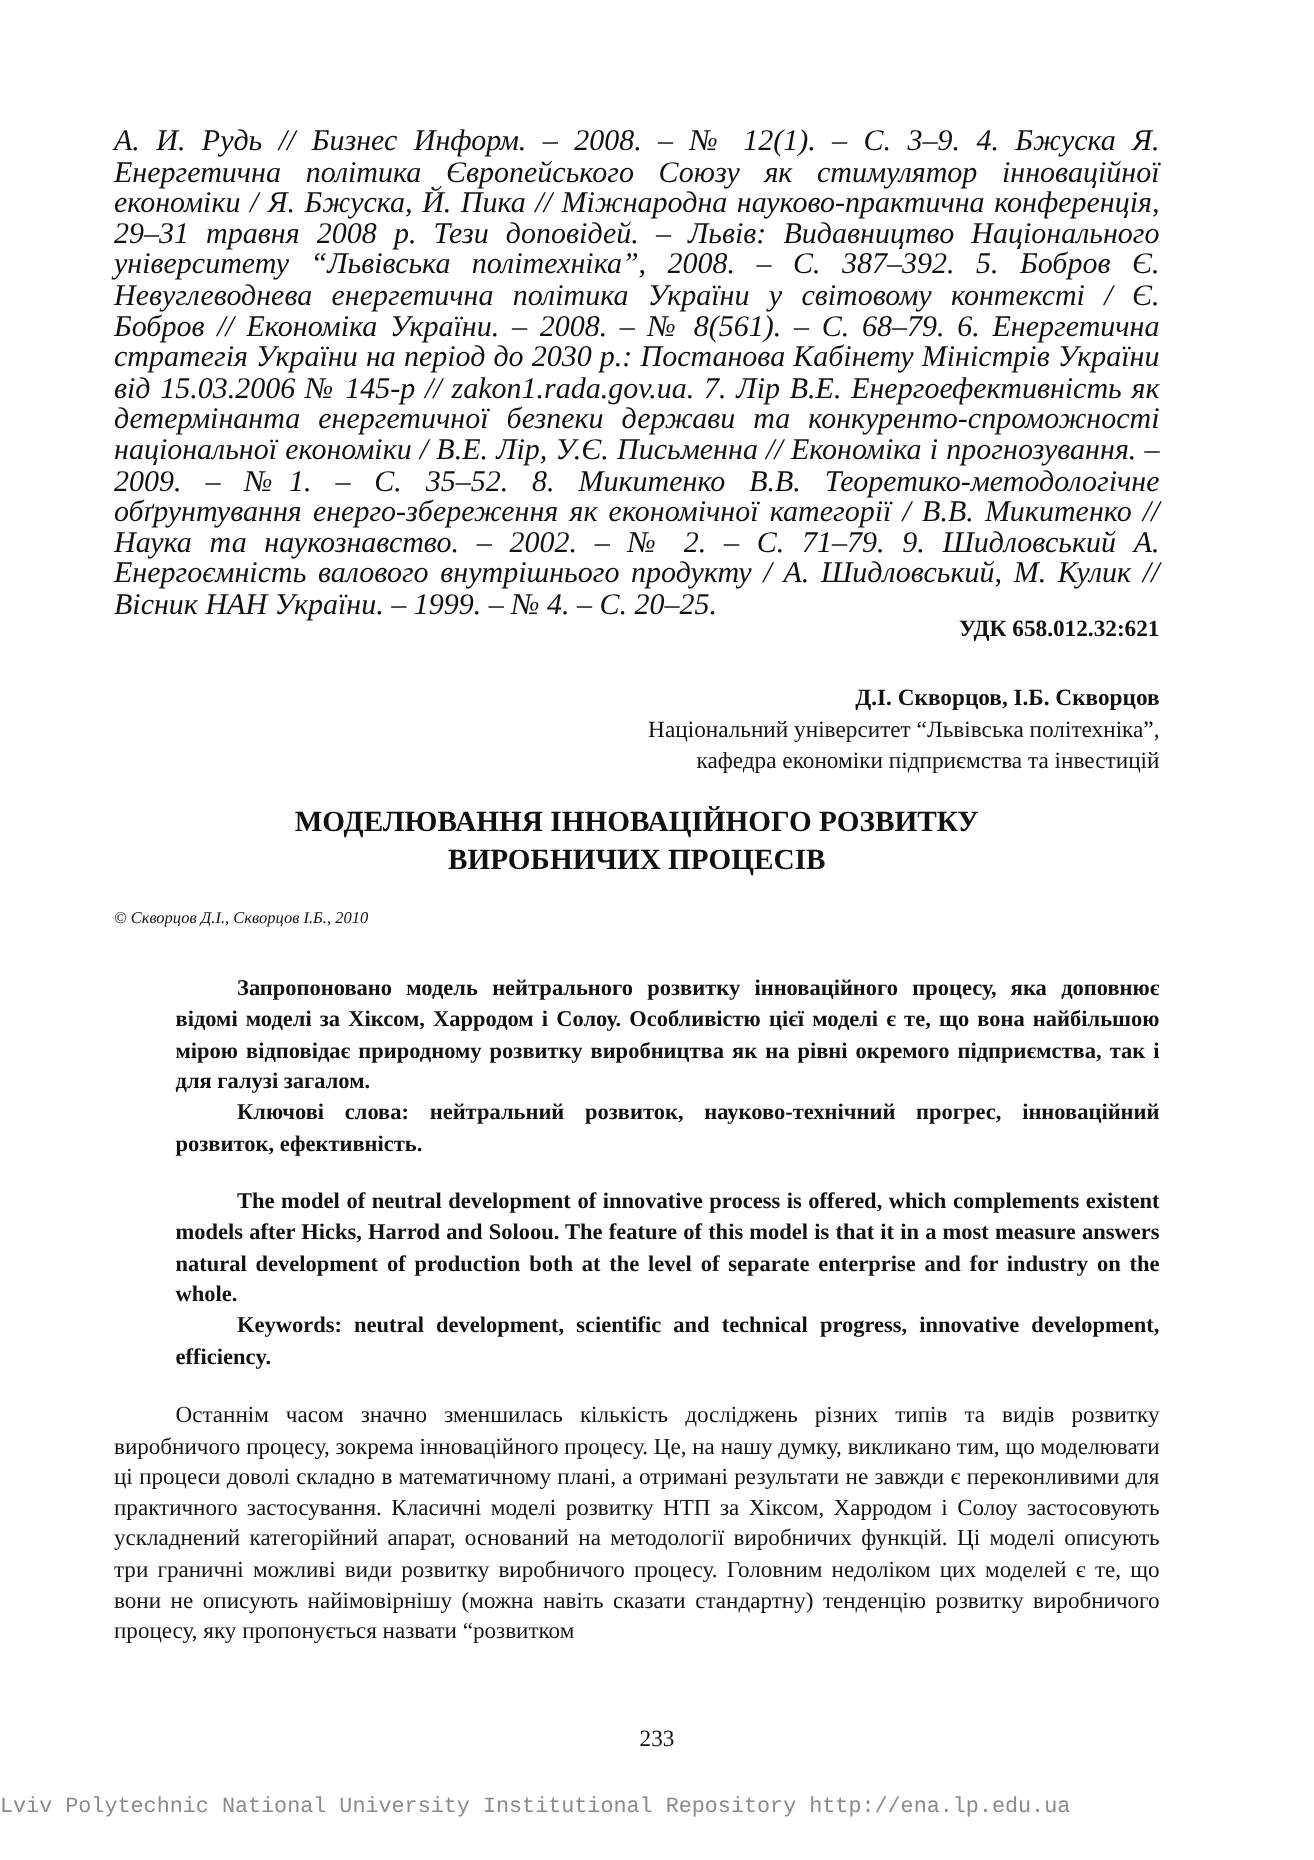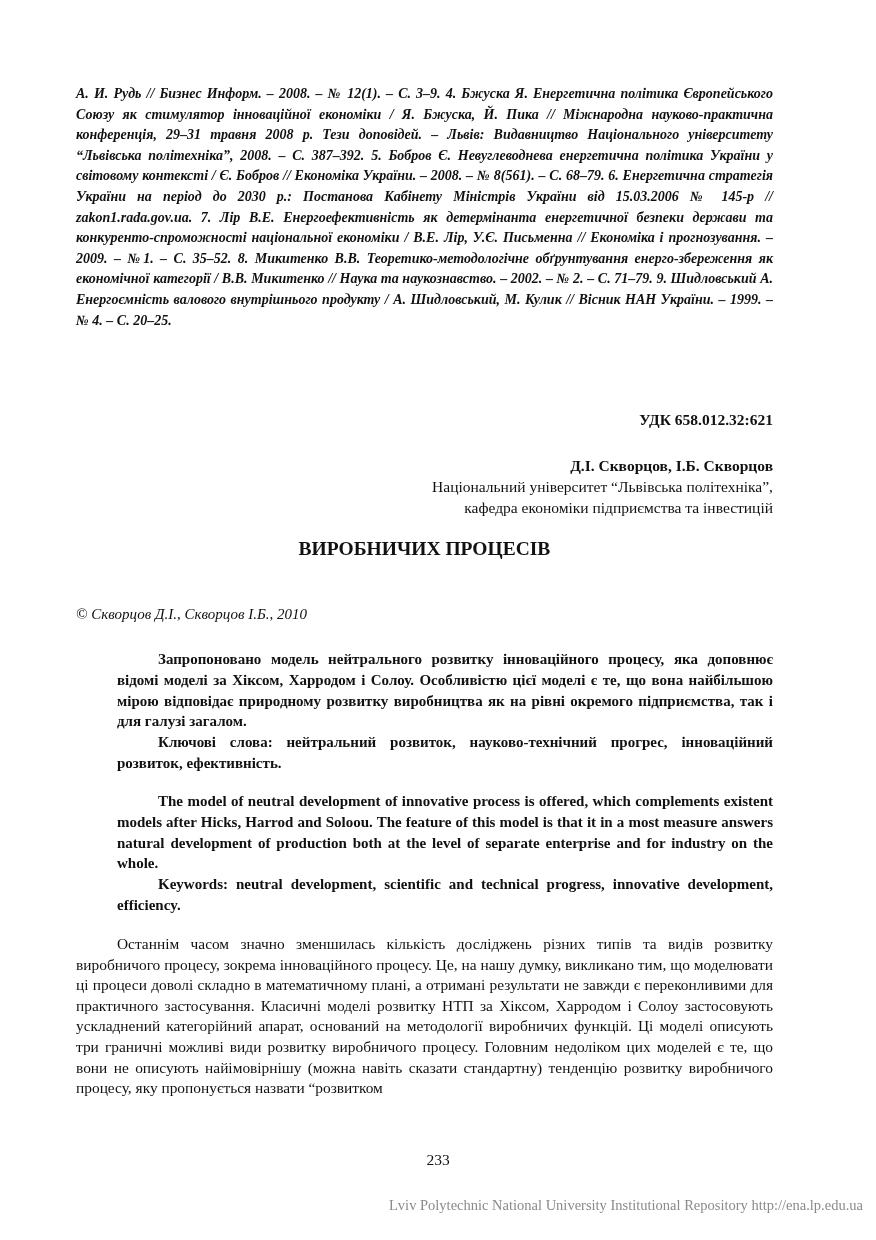--- a/index.html
+++ b/index.html
@@ -1,49 +1,50 @@
 <!DOCTYPE html>
 <html><head>
 <meta charset="utf-8">
 <style>
   html, body { margin: 0; padding: 0; background: #ffffff; }
   body { width: 876px; height: 1240px; position: relative; overflow: hidden; color: #111; }
   .page { position: absolute; left: 76px; top: 84px; width: 697px; font-family: "Liberation Serif", serif; }
-  .refs { font-style: italic; font-size: 14px; line-height: 20.6px; text-align: justify; margin: 0; font-weight: bold; }
+  .refs { font-style: italic; font-size: 20px; line-height: 20.6px; text-align: justify; margin: 0; }
   .udk { position: absolute; left: 76px; top: 411px; width: 697px; text-align: right; font-family: "Liberation Serif", serif; font-weight: bold; font-size: 15.5px; }
   .authors { position: absolute; left: 76px; top: 455px; width: 697px; text-align: right; font-family: "Liberation Serif", serif; font-size: 15.5px; line-height: 21px; }
   .authors .names { font-weight: bold; text-align: right; }
   .title { position: absolute; left: 76px; top: 536px; width: 697px; text-align: center; font-family: "Liberation Serif", serif; font-weight: bold; font-size: 19.5px; line-height: 25px; }
-  .copyright { position: absolute; left: 76px; top: 606px; font-family: "Liberation Serif", serif; font-style: italic; font-size: 15px; }
+  .copyright { position: absolute; left: 76px; top: 606px; font-family: "Liberation Serif", serif; font-style: italic; font-size: 11px; }
   .abstract { position: absolute; left: 117px; width: 656px; font-family: "Liberation Serif", serif; font-weight: bold; font-size: 15px; line-height: 20.8px; text-align: justify; }
   .abstract p { margin: 0; text-indent: 41px; }
   .abs-ua { top: 649px; }
   .abs-en { top: 791px; }
   .section { position: absolute; left: 76px; top: 934px; width: 697px; font-family: "Liberation Serif", serif; }
   .section h2 { margin: 0; text-align: center; font-size: 15.5px; font-weight: bold; line-height: 20px; }
   .section p { margin: 0; font-size: 15.4px; line-height: 20.6px; text-align: justify; text-indent: 41px; }
   .page-num { position: absolute; left: 0; width: 876px; top: 1151px; text-align: center; font-family: "Liberation Serif", serif; font-size: 15.5px; }
-  .footer { position: absolute; left: 0; width: 863px; top: 1197px; text-align: right; font-family: Liberation Serif, serif; font-size: 14.5px; color: #8a8a8a; }
+  .footer { position: absolute; left: 0; width: 863px; top: 1197px; text-align: left; font-family: Liberation Mono, monospace; font-size: 14.5px; color: #8a8a8a; }
 </style>
 </head>
 <body>
 
 <div class="page">
   <p class="refs">А. И. Рудь // Бизнес Информ. – 2008. – № 12(1). – С. 3–9. 4. Бжуска Я. Енергетична політика Європейського Союзу як стимулятор інноваційної економіки / Я. Бжуска, Й. Пика // Міжнародна науково-практична конференція, 29–31 травня 2008 р. Тези доповідей. – Львів: Видавництво Національного університету “Львівська політехніка”, 2008. – С. 387–392. 5. Бобров Є. Невуглеводнева енергетична політика України у світовому контексті / Є. Бобров // Економіка України. – 2008. – № 8(561). – С. 68–79. 6. Енергетична стратегія України на період до 2030 р.: Постанова Кабінету Міністрів України від 15.03.2006 № 145-р // zakon1.rada.gov.ua. 7. Лір В.Е. Енергоефективність як детермінанта енергетичної безпеки держави та конкуренто-спроможності національної економіки / В.Е. Лір, У.Є. Письменна // Економіка і прогнозування. – 2009. – №1. – С. 35–52. 8. Микитенко В.В. Теоретико-методологічне обґрунтування енерго-збереження як економічної категорії / В.В. Микитенко // Наука та наукознавство. – 2002. – № 2. – С. 71–79. 9. Шидловський А. Енергоємність валового внутрішнього продукту / А. Шидловський, М. Кулик // Вісник НАН України. – 1999. – № 4. – С. 20–25.</p>
 </div>
 
 <div class="udk">УДК 658.012.32:621</div>
 
 <div class="authors">
   <div class="names">Д.І. Скворцов, І.Б. Скворцов</div>
   <div>Національний університет “Львівська політехніка”,</div>
   <div>кафедра економіки підприємства та інвестицій</div>
 </div>
 
 <div class="title">
+  <div>МОДЕЛЮВАННЯ ІННОВАЦІЙНОГО РОЗВИТКУ</div>
   <div>ВИРОБНИЧИХ ПРОЦЕСІВ</div>
 </div>
 
 <div class="copyright">© Скворцов Д.І., Скворцов І.Б., 2010</div>
 
 <div class="abstract abs-ua">
   <p>Запропоновано модель нейтрального розвитку інноваційного процесу, яка доповнює відомі моделі за Хіксом, Харродом і Солоу. Особливістю цієї моделі є те, що вона найбільшою мірою відповідає природному розвитку виробництва як на рівні окремого підприємства, так і для галузі загалом.</p>
   <p>Ключові слова: нейтральний розвиток, науково-технічний прогрес, інноваційний розвиток, ефективність.</p>
 </div>
 

